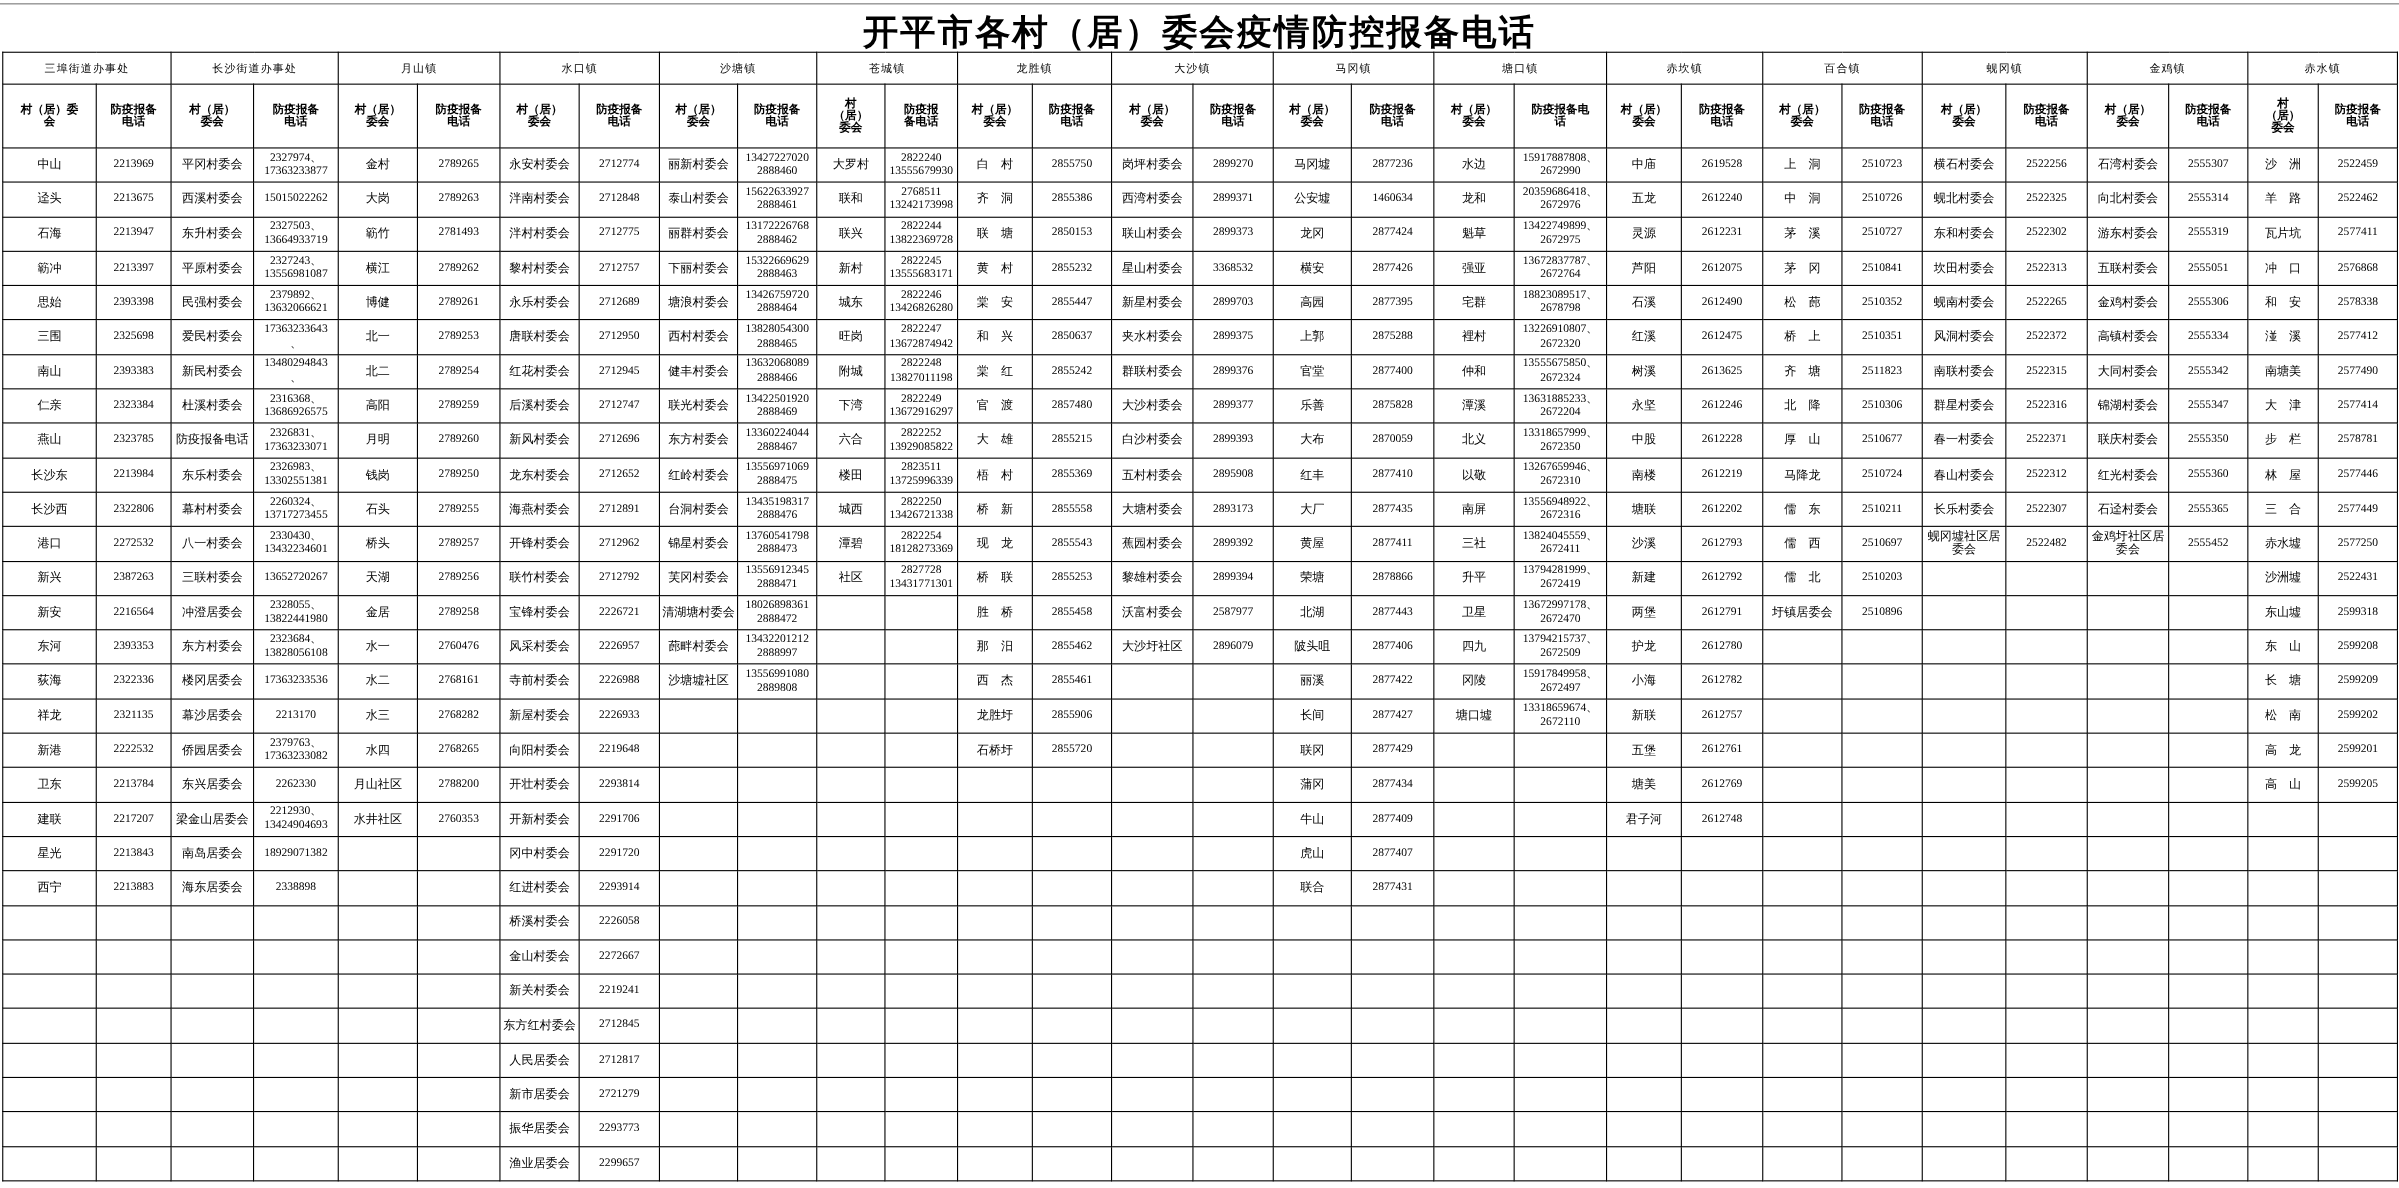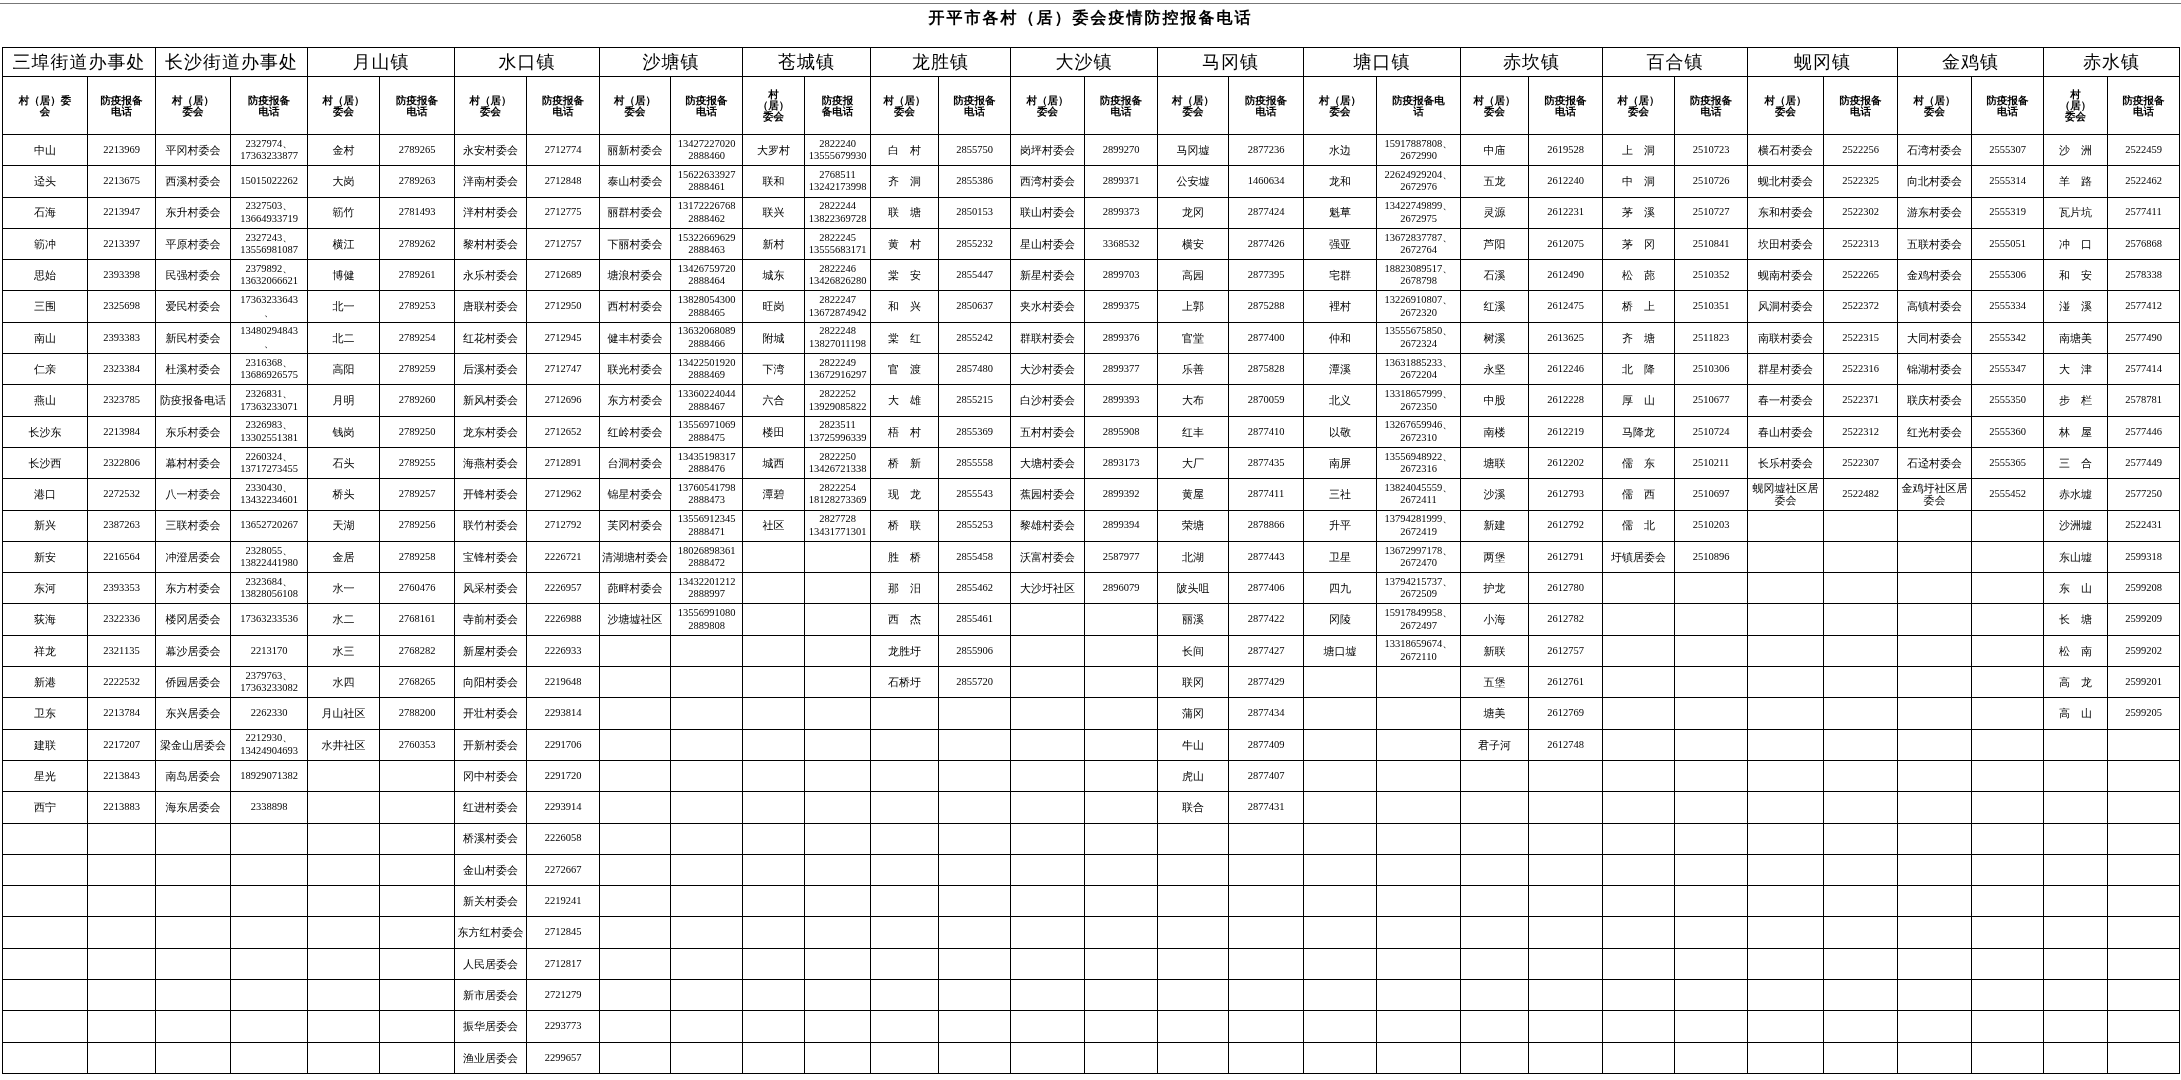--- a/index.html
+++ b/index.html
@@ -4,31 +4,31 @@
 <style>
   html,body{margin:0;padding:0;}
   body{
     width:2181px;height:1080px;background:#ffffff;position:relative;
     font-family:"Liberation Serif","DejaVu Serif",serif;color:#000;
     overflow:hidden;
   }
   .top-rule{position:absolute;top:3px;left:0;width:2181px;height:0;border-top:1px solid #777;}
   .title{
     position:absolute;top:8px;left:0;width:100%;text-align:center;
-    font-size:16px;font-weight:bold;letter-spacing:2px;
+    font-size:32px;font-weight:bold;letter-spacing:2px;
   }
   table.phone-table{
     position:absolute;top:47px;left:2px;
     border-collapse:collapse;table-layout:fixed;
   }
   .phone-table th,.phone-table td{
     border:1px solid #000;padding:0 1px;overflow:hidden;text-align:center;vertical-align:middle;
   }
   .phone-table .group-row th{
-    height:28px;font-size:18px;font-weight:normal;letter-spacing:1px;
+    height:28px;font-size:10px;font-weight:normal;letter-spacing:1px;
   }
   .phone-table .sub-row th{
     height:24px;font-size:10.5px;font-weight:bold;line-height:11px;padding:12px;
   }
   .phone-table tbody tr{height:31.3px;margin-top:44px;}
   .phone-table td.village{font-size:11px;line-height:12.5px;}
   .phone-table td.phone{font-size:10.5px;line-height:12.5px;white-space:pre-line;letter-spacing:0;}
 </style>
 </head>
 <body>
@@ -171,21 +171,21 @@
         <td class="village">联和</td>
         <td class="phone">2768511
 13242173998</td>
         <td class="village">齐　洞</td>
         <td class="phone">2855386</td>
         <td class="village">西湾村委会</td>
         <td class="phone">2899371</td>
         <td class="village">公安墟</td>
         <td class="phone">1460634</td>
         <td class="village">龙和</td>
-        <td class="phone">22624929204、
+        <td class="phone">20359686418、
 2672976</td>
         <td class="village">五龙</td>
         <td class="phone">2612240</td>
         <td class="village">中　洞</td>
         <td class="phone">2510726</td>
         <td class="village">蚬北村委会</td>
         <td class="phone">2522325</td>
         <td class="village">向北村委会</td>
         <td class="phone">2555314</td>
         <td class="village">羊　路</td>

